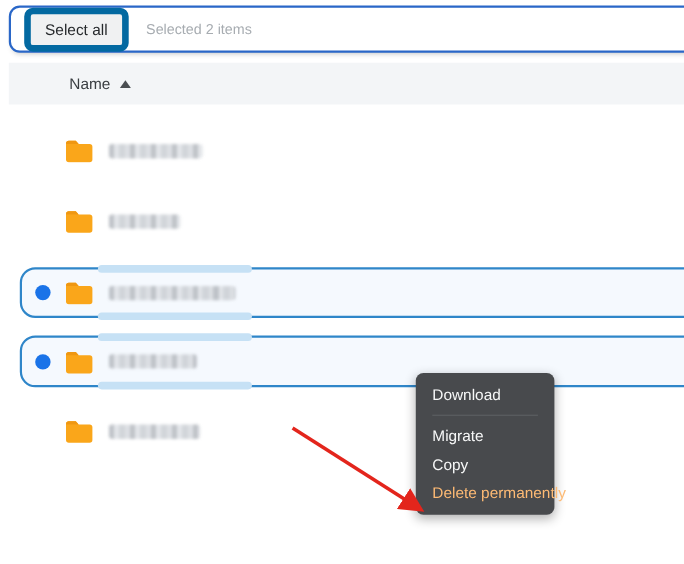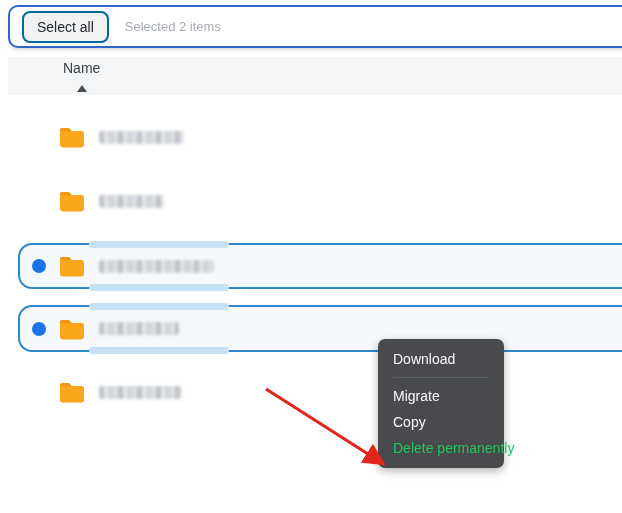--- a/index.html
+++ b/index.html
@@ -11,32 +11,32 @@
   }
   
   .toolbar{
     position:absolute;left:8px;top:5px;width:640px;height:43px;
     box-sizing:border-box;border:2px solid #2a67c8;border-radius:10px;
     background:#fff;display:flex;align-items:center;gap:12px;padding:0 12px;
     box-shadow:0 4px 5px -3px rgba(60,64,67,.28);
     z-index:2;
   }
   .tb-btn{
-    background:#f0f1f2;border:2px solid #0369a1;border-radius:8px;
+    background:#f0f1f2;border:6px solid #0369a1;border-radius:8px;
     padding:6px 13px;font-size:14px;color:#26292c;line-height:16px;
     font-family:"Liberation Sans", sans-serif;cursor:pointer;
   }
   .tb-status{color:#a7acb1;font-size:13px;margin-left:4px;}
   
   .thead{
     position:absolute;left:8px;top:57px;width:640px;height:38px;
     background:#f3f5f7;display:flex;align-items:center;padding-left:55px;
     box-sizing:border-box;z-index:1;
   }
-  .thead .col-name{font-size:14px;color:#3a3e42;cursor:pointer;display:flex;align-items:center;gap:9px;flex-direction:column;}
+  .thead .col-name{font-size:14px;color:#3a3e42;cursor:pointer;display:flex;align-items:center;gap:9px;}
   .sort-tri{
     width:0;height:0;display:inline-block;
     border-left:5px solid transparent;border-right:5px solid transparent;
     border-bottom:7px solid #4a4e52;
   }
   
   .row{
     position:absolute;left:18px;width:622px;height:46px;
     box-sizing:border-box;display:flex;align-items:center;
     border:2px solid transparent;border-radius:14px;cursor:pointer;
@@ -65,21 +65,21 @@
   .menu{
     position:absolute;left:378px;top:339px;width:126px;
     background:#484a4d;border-radius:7px;padding:7px 0;
     box-shadow:0 3px 10px rgba(0,0,0,.30);z-index:5;
   }
   .menu-item{
     height:26px;line-height:26px;padding-left:15px;
     color:#f7f8f8;font-size:14px;font-weight:500;cursor:pointer;
     white-space:nowrap;
   }
-  .menu-item.danger{color:#22c55e;}
+  .menu-item.danger{color:#fdba74;}
   .menu-divider{height:1px;background:#5d6063;margin:5px 15px 5px 15px;}
   
   .arrow-overlay{position:absolute;left:0;top:0;z-index:9;pointer-events:none;}
 </style>
 </head>
 <body>
 
 <div class="toolbar">
   <button class="tb-btn">Select all</button>
   <span class="tb-status">Selected 2 items</span>

